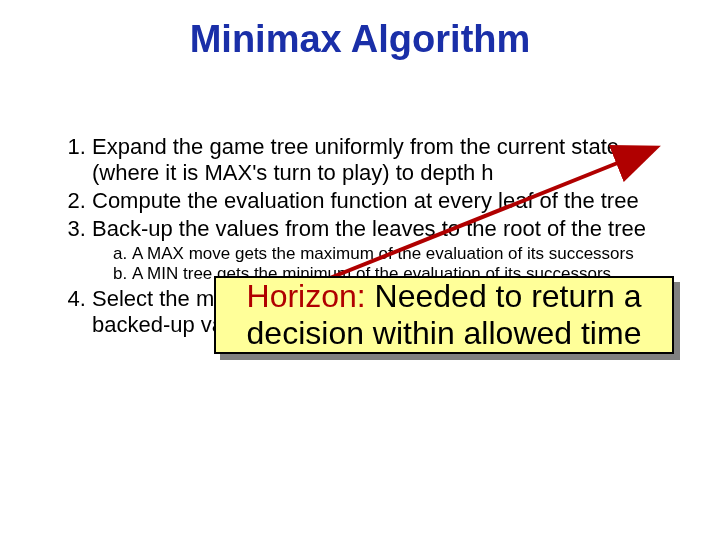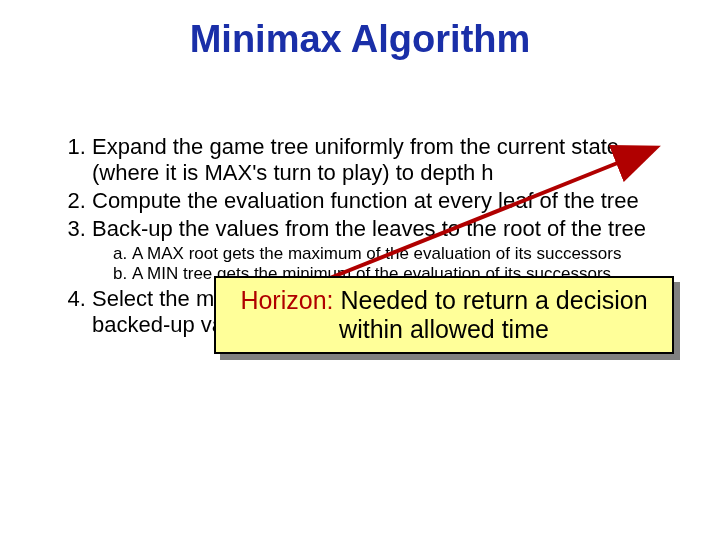--- a/index.html
+++ b/index.html
@@ -76,21 +76,21 @@
     border: 2px solid #000;
     box-sizing: border-box;
     display: flex;
     align-items: center;
     justify-content: center;
     padding: 2px 6px;
     text-align: center;
     font-family: Arial, Helvetica, sans-serif;
   }
   .callout-text {
-    font-size: 25px;
+    font-size: 32px;
     line-height: 1.15;
   }
   .callout-text .hz { color: #b00000; }
   .arrow-svg {
     position: absolute;
     top: 0;
     left: 0;
     width: 720px;
     height: 540px;
     pointer-events: none;
@@ -104,21 +104,21 @@
   <div class="title">Minimax Algorithm</div>
 
   <div class="body">
     <ol class="main">
       <li>Expand the game tree uniformly from the current state (where it is MAX's turn to play) to depth h</li>
       <li>Compute the evaluation function at every leaf of the tree</li>
       <li>
         <span>Back-up the values from the leaves to the root of the tree</span>
         <ol class="sub">
           <li>
-            <span>A MAX root gets the </span><span class="u">maximum</span><span> of the evaluation of its successors</span>
+            <span>A MAX move gets the </span><span class="u">maximum</span><span> of the evaluation of its successors</span>
           </li>
           <li>
             <span>A MIN tree gets the </span><span class="u">minimum</span><span> of the evaluation of its successors</span>
           </li>
         </ol>
       </li>
       <li>Select the move toward a MIN node that has the largest backed-up value</li>
     </ol>
   </div>
 

